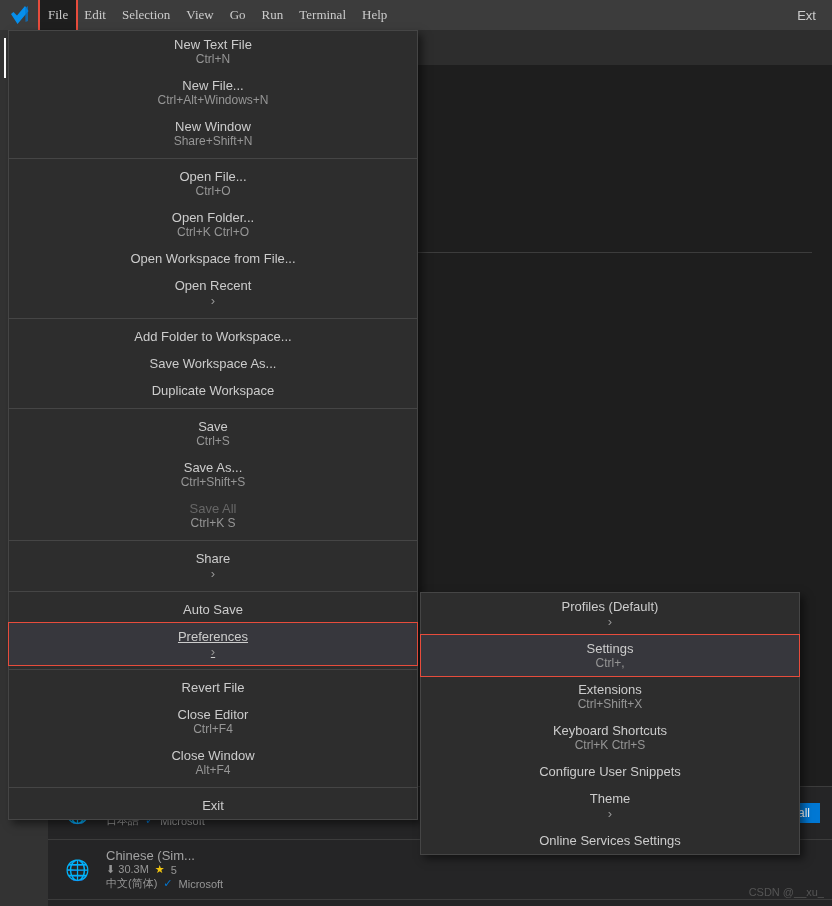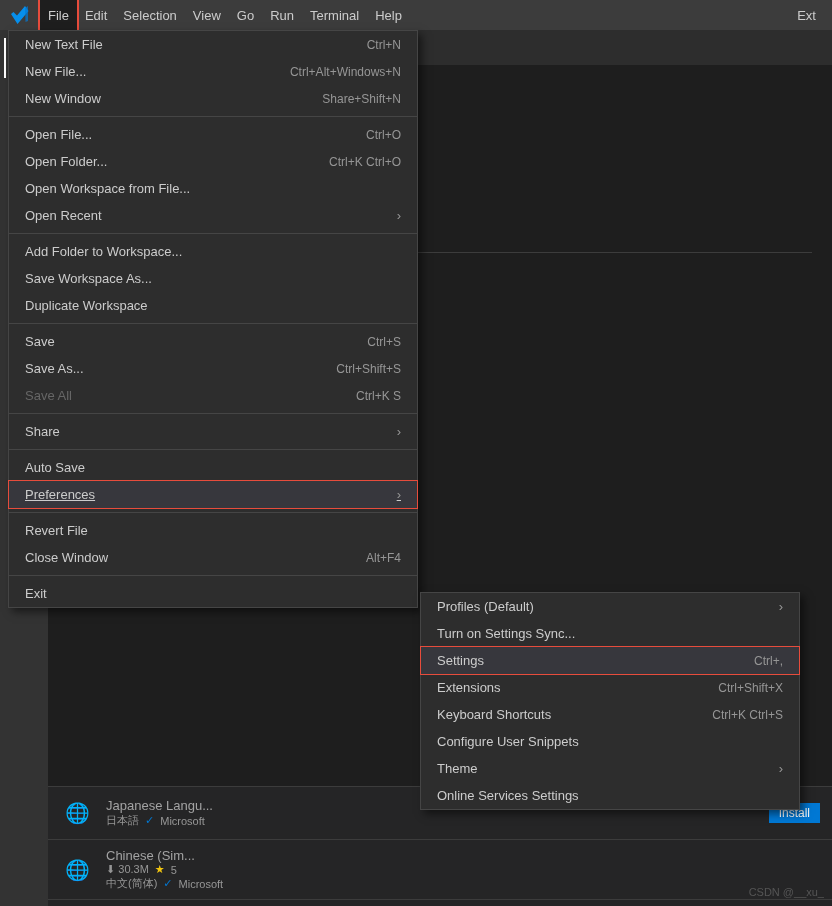--- a/index.html
+++ b/index.html
@@ -32,20 +32,21 @@
       align-items: center;
       justify-content: center;
     }
     .menubar-item {
       padding: 4px 8px;
       color: #cccccc;
       cursor: pointer;
       height: 30px;
       display: flex;
       align-items: center;
+      font-family: Liberation Serif, serif;
     }
     .menubar-item.active {
       background: #1e1e1e;
       outline: 2px solid #e74c3c;
     }
     .menubar-right {
       margin-left: auto;
       color: #cccccc;
       padding: 4px 8px;
     }
@@ -268,20 +269,21 @@
       box-shadow: 4px 4px 8px rgba(0,0,0,0.5);
     }
     .menu-item {
       display: flex;
       justify-content: space-between;
       align-items: center;
       padding: 6px 16px;
       cursor: pointer;
       color: #cccccc;
       font-size: 13px;
+      flex-direction: column;
     }
     .menu-item.disabled { color: #666666; cursor: default; }
     .menu-item.highlighted {
       background: #37373d;
       outline: 1px solid #e74c3c;
     }
     .menu-item .shortcut {
       color: #969696;
       font-size: 12px;
     }
@@ -533,36 +535,37 @@
     </div>
     <div class="menu-item highlighted" style="outline: 1px solid #e74c3c; text-decoration: underline;">
       <span>Preferences</span>
       <span class="arrow">›</span>
     </div>
     <div class="menu-separator"></div>
     <div class="menu-item">
       <span>Revert File</span>
     </div>
     <div class="menu-item">
+      <span>Close Editor</span>
+      <span class="shortcut">Ctrl+F4</span>
+    </div>
+    <div class="menu-item">
       <span>Close Window</span>
       <span class="shortcut">Alt+F4</span>
     </div>
     <div class="menu-separator"></div>
     <div class="menu-item">
       <span>Exit</span>
     </div>
   </div>
 
   <div class="preferences-submenu">
     <div class="menu-item">
       <span>Profiles (Default)</span>
       <span class="arrow">›</span>
-    </div>
-    <div class="menu-item">
-      <span>Turn on Settings Sync...</span>
     </div>
     <div class="menu-item" style="background:#37373d; outline: 1px solid #e74c3c;">
       <span>Settings</span>
       <span class="shortcut">Ctrl+,</span>
     </div>
     <div class="menu-item">
       <span>Extensions</span>
       <span class="shortcut">Ctrl+Shift+X</span>
     </div>
     <div class="menu-item">

